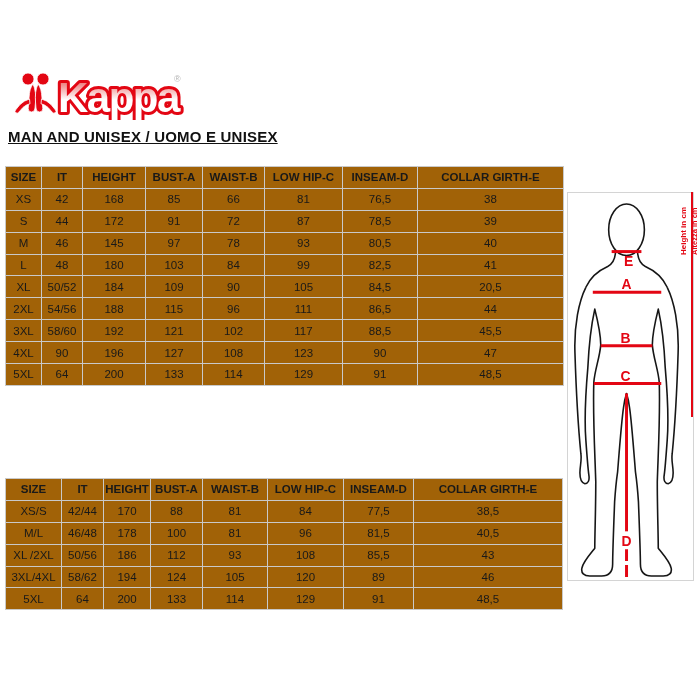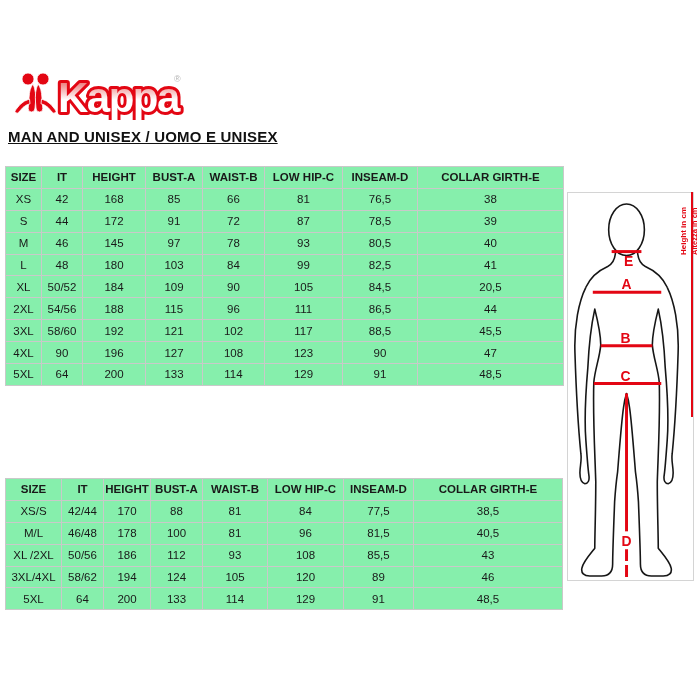--- a/index.html
+++ b/index.html
@@ -10,21 +10,21 @@
   .logo{position:absolute;left:12px;top:68px;width:175px;height:52px;}
 
   
   .section-title{position:absolute;left:8px;margin:0;font-size:15px;font-weight:bold;
                  color:#111;letter-spacing:.2px;white-space:nowrap;}
   .title-1{top:128px;text-decoration:underline;}
   .title-2{top:445px;}
 
   
   table.size-table{position:absolute;left:5px;border-collapse:collapse;table-layout:fixed;
-                   font-size:11.5px;color:#191919;text-align:center;background:#86efac;}
+                   font-size:11.5px;color:#191919;text-align:center;background:#a16207;}
   .table-1{top:166px;width:558px;}
   .table-2{top:478px;width:557px;}
   .size-table th,.size-table td{border:1px solid #c9c9c9;padding:0;height:20.9px;
                    white-space:nowrap;overflow:hidden;text-align:center;vertical-align:middle;}
   .size-table th{font-weight:bold;}
   .size-table tbody td:first-child{font-weight:normal;}
 
   
   .figure-panel{position:absolute;left:567px;top:192px;width:125px;height:387px;
                 border:1px solid #d4d4d4;box-sizing:content-box;background:#fff;}

